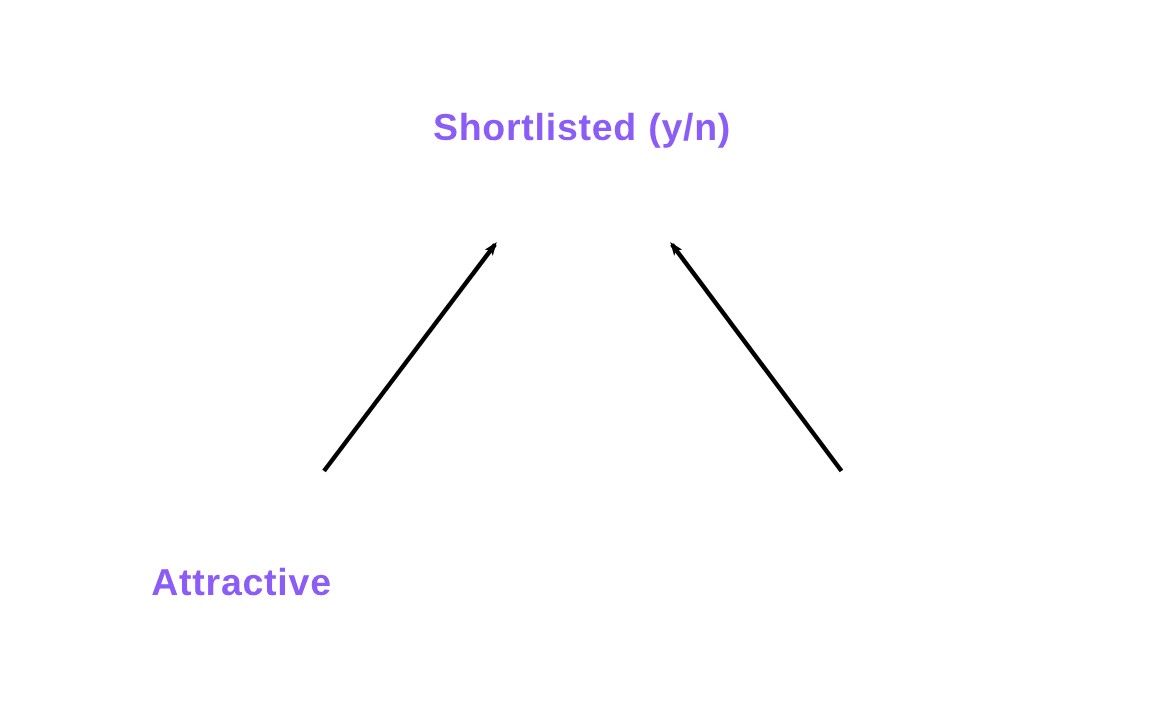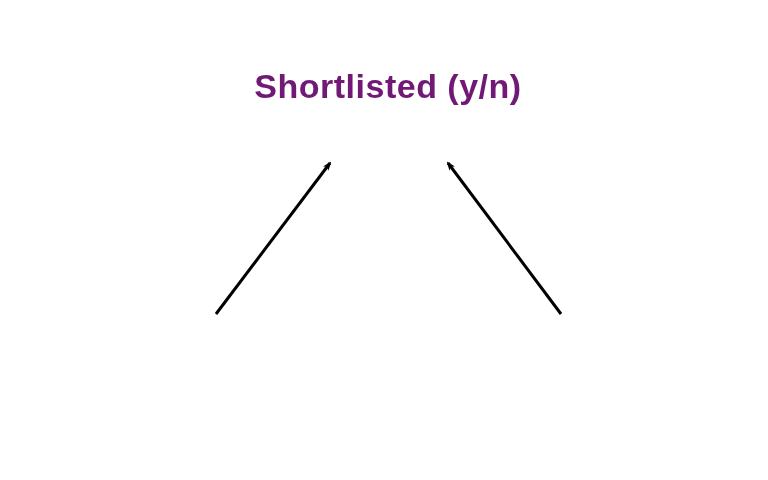--- a/index.html
+++ b/index.html
@@ -12,23 +12,23 @@
     width: 768px;
     height: 480px;
     background: #ffffff;
     overflow: hidden;
     font-family: "Liberation Sans", sans-serif;
   }
   .node-label {
     position: absolute;
     transform: translate(-50%, -50%);
     font-weight: 700;
-    font-size: 34px;
+    font-size: 25px;
     letter-spacing: 0.5px;
-    color: #701a75;
+    color: #8b5cf6;
     white-space: nowrap;
     text-align: center;
   }
   .title-node   { left: 388px; top: 86px;  }
   .left-node    { left: 161px; top: 389px; }
   .right-node   { left: 616px; top: 389px; }
   .edges-svg {
     position: absolute;
     left: 0;
     top: 0;
@@ -58,15 +58,16 @@
       </marker>
     </defs>
     <g>
       <line class="edge-line" x1="216" y1="314" x2="330" y2="163" marker-end="url(#arrowhead)"></line>
     </g>
     <g>
       <line class="edge-line" x1="561" y1="314" x2="448" y2="163" marker-end="url(#arrowhead)"></line>
     </g>
   </svg>
 
+  <div class="node-label left-node">Attractive</div>
 
 
 </div>
 
 </body></html>

